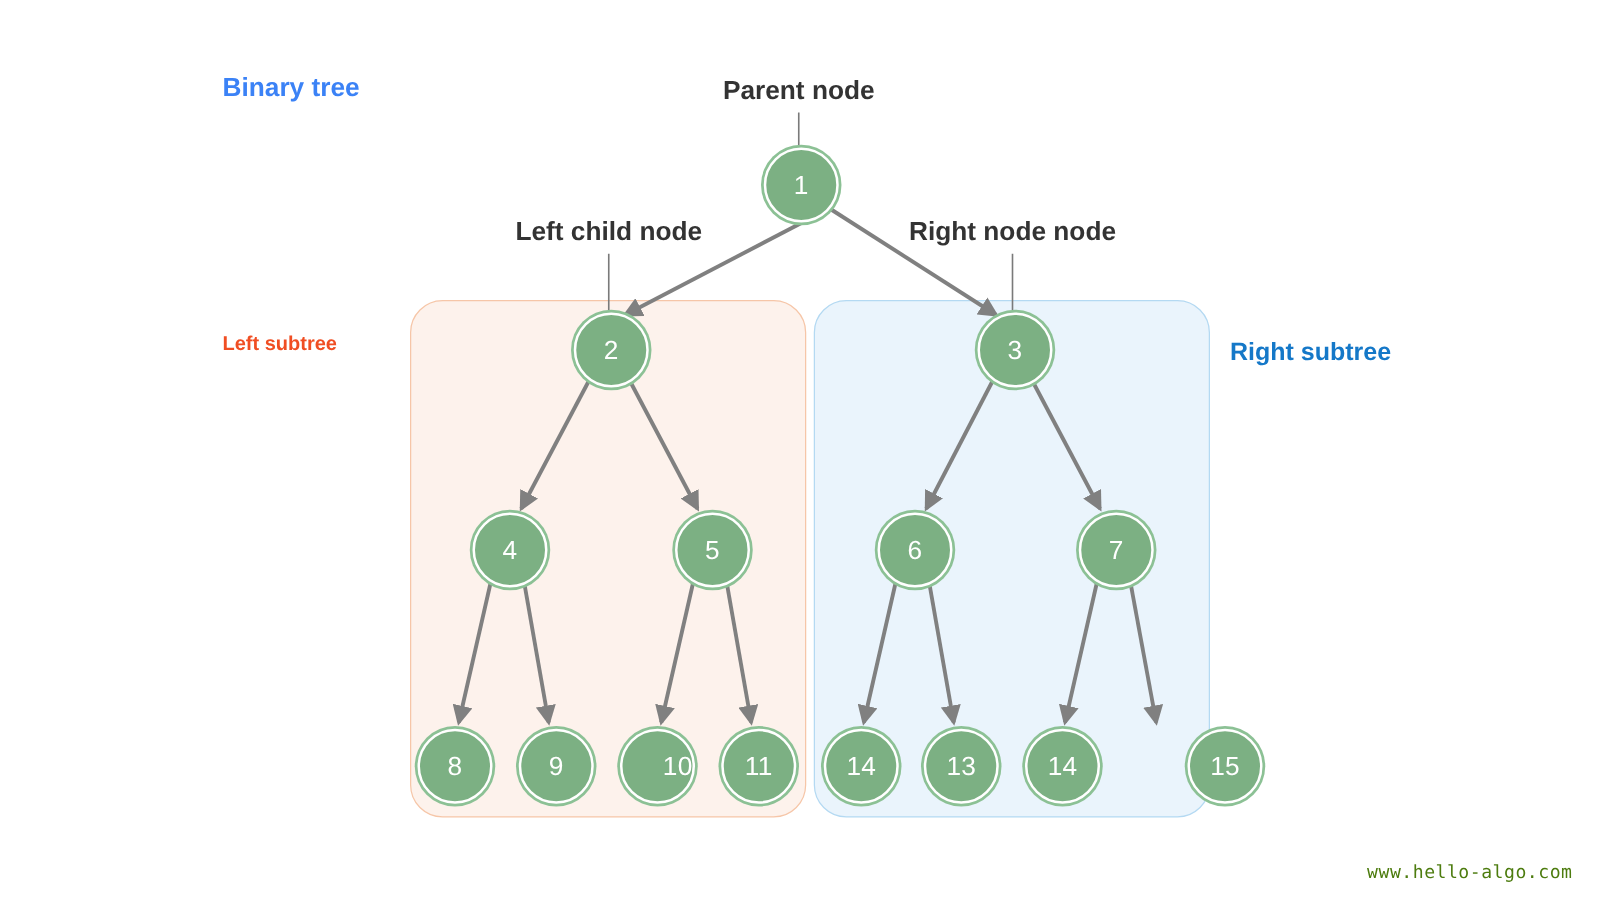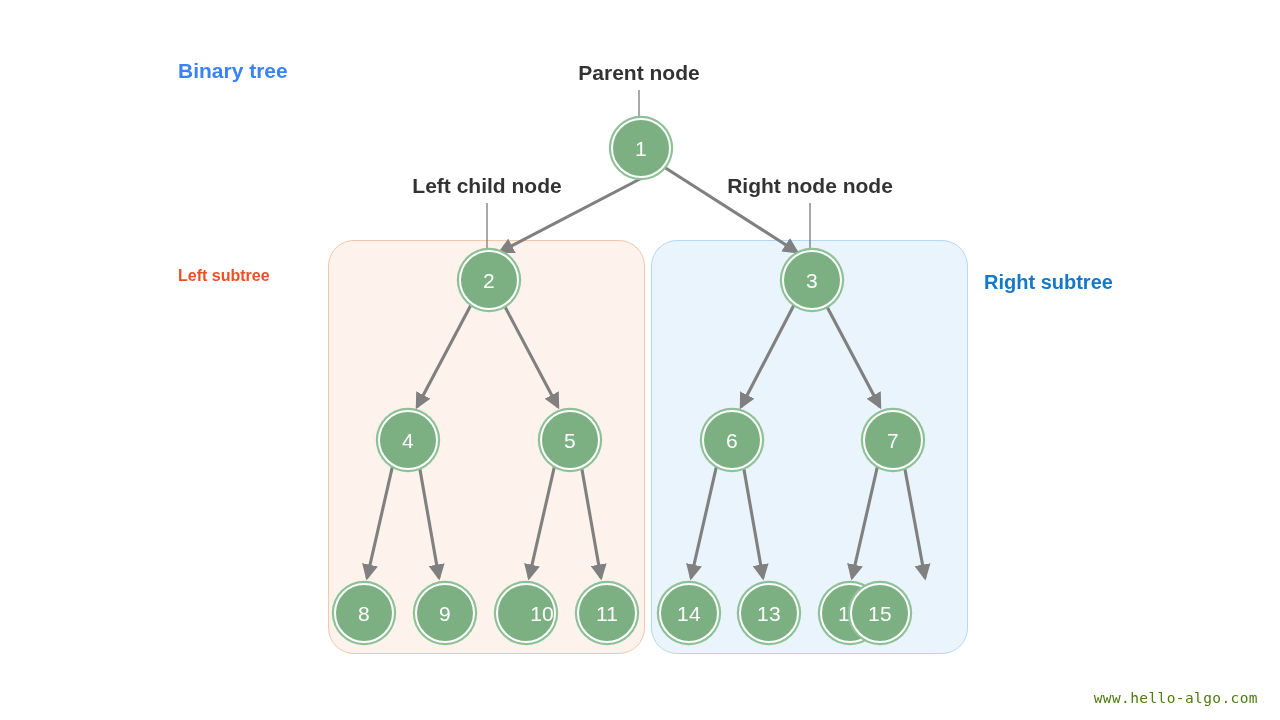--- a/index.html
+++ b/index.html
@@ -199,21 +199,21 @@
     </div>
   <div class="node" style="left:687px; top:611px;">
       <span class="node-label">14</span>
     </div>
   <div class="node" style="left:767px; top:611px;">
       <span class="node-label">13</span>
     </div>
   <div class="node" style="left:848px; top:611px;">
       <span class="node-label">14</span>
     </div>
-  <div class="node" style="left:878px; top:611px;align-items:center;">
+  <div class="node" style="left:978px; top:611px;align-items:center;">
       <span class="node-label">15</span>
     </div>
 
   <div id="label-binary-tree" class="label">Binary tree</div>
 
   <div id="label-left-subtree" class="label">Left subtree</div>
 
   <div id="label-right-subtree" class="label">Right subtree</div>
 
   <div id="label-parent-node" class="label callout">Parent node</div>

